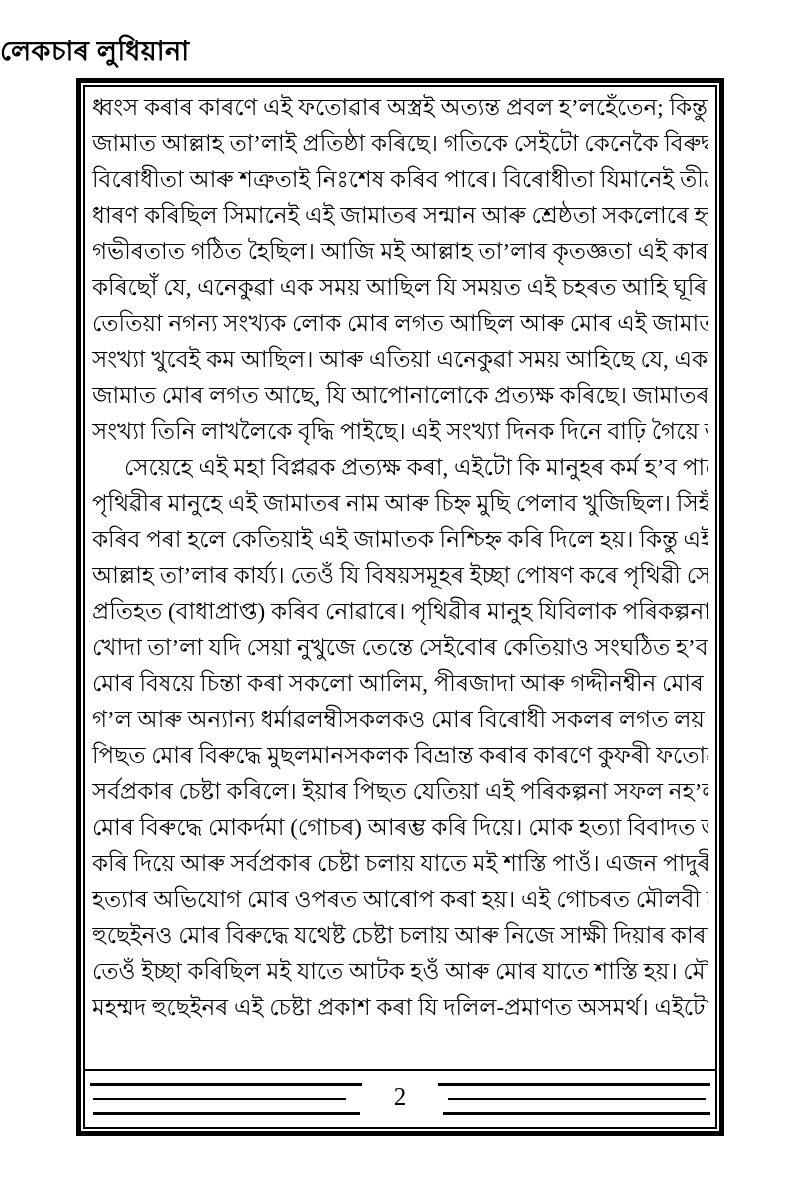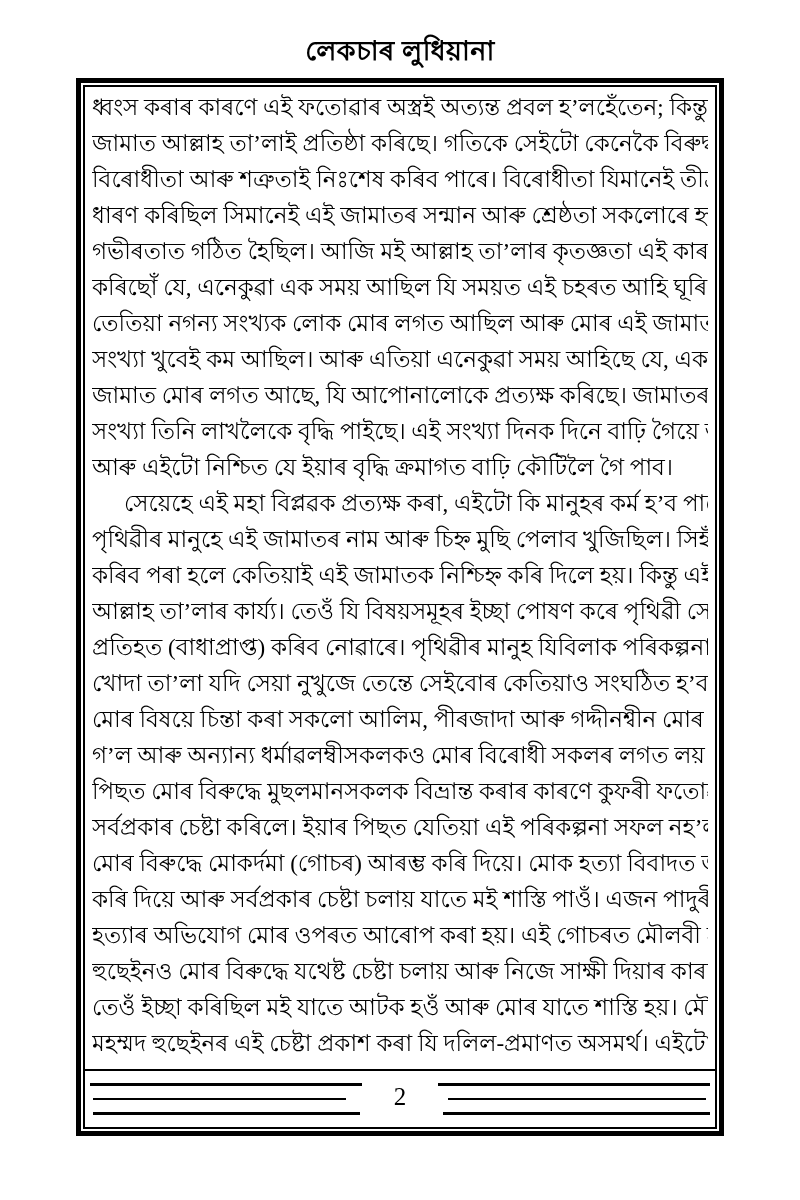--- a/index.html
+++ b/index.html
@@ -16,21 +16,20 @@
     position: relative;
     width: 800px;
     height: 1200px;
     background: #ffffff;
   }
   .running-header {
     position: absolute;
     top: 30px;
     left: 0;
     width: 100%;
-    text-align: center;
     font-size: 27px;
     font-weight: bold;
     letter-spacing: 0.5px;
   }
   .outer-frame {
     position: absolute;
     left: 76px;
     top: 78px;
     width: 648px;
     height: 1058px;
@@ -116,21 +115,20 @@
         <div class="text-line">ধ্বংস কৰাৰ কাৰণে এই ফতোৱাৰ অস্ত্ৰই অত্যন্ত প্ৰবল হ’লহেঁতেন; কিন্তু এই</div>
         <div class="text-line">জামাত আল্লাহ তা’লাই প্ৰতিষ্ঠা কৰিছে। গতিকে সেইটো কেনেকৈ বিৰুদ্ধবাদীসকলৰ</div>
         <div class="text-line">বিৰোধীতা আৰু শত্ৰুতাই নিঃশেষ কৰিব পাৰে। বিৰোধীতা যিমানেই তীব্ৰ ৰূপ</div>
         <div class="text-line">ধাৰণ কৰিছিল সিমানেই এই জামাতৰ সন্মান আৰু শ্ৰেষ্ঠতা সকলোৰে হৃদয়ৰ</div>
         <div class="text-line">গভীৰতাত গঠিত হৈছিল। আজি মই আল্লাহ তা’লাৰ কৃতজ্ঞতা এই কাৰণে জ্ঞাপন</div>
         <div class="text-line">কৰিছোঁ যে, এনেকুৱা এক সময় আছিল যি সময়ত এই চহৰত আহি ঘূৰি গৈছিলো</div>
         <div class="text-line">তেতিয়া নগন্য সংখ্যক লোক মোৰ লগত আছিল আৰু মোৰ এই জামাতৰ সদস্যৰ</div>
         <div class="text-line">সংখ্যা খুবেই কম আছিল। আৰু এতিয়া এনেকুৱা সময় আহিছে যে, এক বৃহৎ</div>
         <div class="text-line">জামাত মোৰ লগত আছে, যি আপোনালোকে প্ৰত্যক্ষ কৰিছে। জামাতৰ সদস্যৰ</div>
         <div class="text-line">সংখ্যা তিনি লাখলৈকে বৃদ্ধি পাইছে। এই সংখ্যা দিনক দিনে বাঢ়ি গৈয়ে আছে</div>
-        <div class="text-line para-end">আৰু এইটো নিশ্চিত যে ইয়াৰ বৃদ্ধি ক্ৰমাগত বাঢ়ি কৌটিলৈ গৈ পাব।</div>
         <div class="text-line indent">সেয়েহে এই মহা বিপ্লৱক প্ৰত্যক্ষ কৰা, এইটো কি মানুহৰ কৰ্ম হ’ব  পাৰেনে ?</div>
         <div class="text-line">পৃথিৱীৰ মানুহে এই জামাতৰ নাম আৰু চিহ্ন মুছি পেলাব খুজিছিল। সিহঁতে সিদ্ধি</div>
         <div class="text-line">কৰিব পৰা হলে কেতিয়াই এই জামাতক নিশ্চিহ্ন কৰি দিলে হয়। কিন্তু এইটো</div>
         <div class="text-line">আল্লাহ তা’লাৰ কাৰ্য্য। তেওঁ যি বিষয়সমূহৰ ইচ্ছা পোষণ কৰে পৃথিৱী সেইসমূহৰ</div>
         <div class="text-line">প্ৰতিহত (বাধাপ্ৰাপ্ত) কৰিব নোৱাৰে। পৃথিৱীৰ মানুহ যিবিলাক পৰিকল্পনা কৰে</div>
         <div class="text-line">খোদা তা’লা যদি সেয়া নুখুজে তেন্তে সেইবোৰ কেতিয়াও সংঘঠিত হ’ব নোৱাৰে।</div>
         <div class="text-line">মোৰ বিষয়ে চিন্তা কৰা সকলো আলিম, পীৰজাদা আৰু গদ্দীনশ্বীন মোৰ বিৰোধী হৈ</div>
         <div class="text-line">গ’ল আৰু অন্যান্য ধৰ্মাৱলম্বীসকলকও মোৰ বিৰোধী সকলৰ লগত লয়। ইয়াৰ</div>
         <div class="text-line">পিছত মোৰ বিৰুদ্ধে মুছলমানসকলক বিভ্ৰান্ত কৰাৰ কাৰণে কুফৰী ফতোৱা দিয়াৰ</div>
         <div class="text-line">সৰ্বপ্ৰকাৰ চেষ্টা কৰিলে। ইয়াৰ পিছত যেতিয়া এই পৰিকল্পনা সফল নহ’ল তেতিয়া</div>

